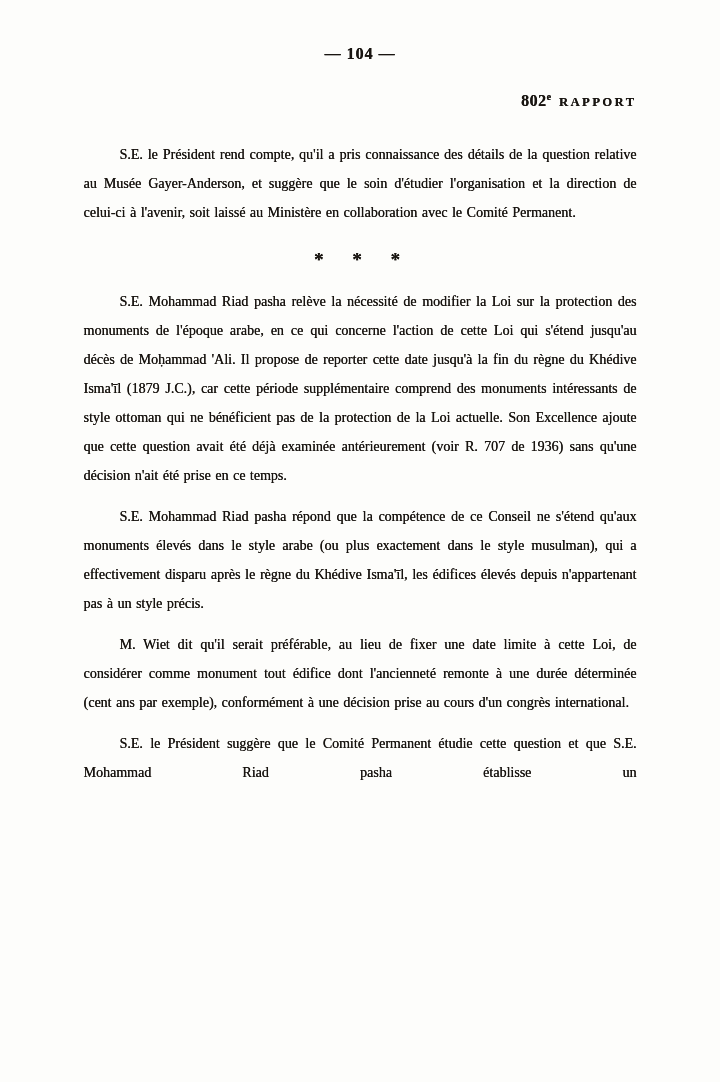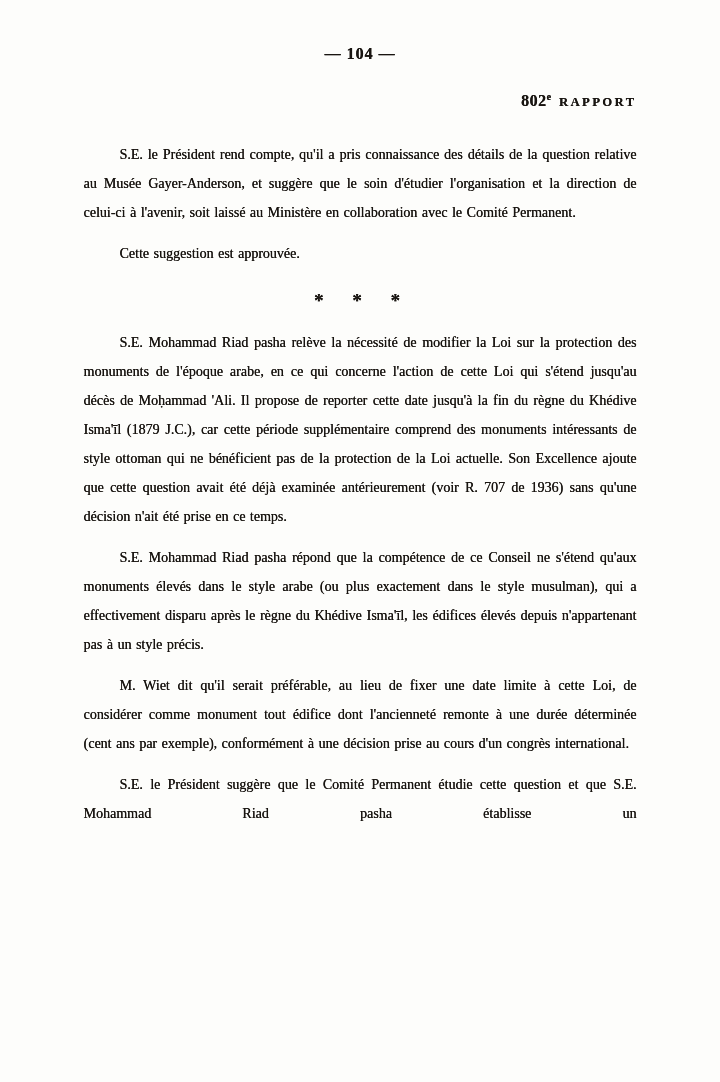--- a/index.html
+++ b/index.html
@@ -85,21 +85,20 @@
   <div class="text-block">
 
     <div class="page-number">— 104 —</div>
 
     <div class="report-heading">
       <span class="num">802</span><span class="ord">e</span><span class="title">RAPPORT</span>
     </div>
 
     <p class="para first">S.E. le Président rend compte, qu'il a pris connaissance des détails de la question relative au Musée Gayer-Anderson, et suggère que le soin d'étudier l'organisation et la direction de celui-ci à l'avenir, soit laissé au Ministère en collaboration avec le Comité Permanent.</p>
 
-    <p class="para">Cette suggestion est approuvée.</p>
 
     <div class="separator">* * *</div>
 
     <p class="para first">S.E. Mohammad Riad pasha relève la nécessité de modifier la Loi sur la protection des monuments de l'époque arabe, en ce qui concerne l'action de cette Loi qui s'étend jusqu'au décès de Moḥammad 'Ali. Il propose de reporter cette date jusqu'à la fin du règne du Khédive Isma'īl (1879 J.C.), car cette période supplémentaire comprend des monuments intéressants de style ottoman qui ne bénéficient pas de la protection de la Loi actuelle. Son Excellence ajoute que cette question avait été déjà examinée antérieurement (voir R. 707 de 1936) sans qu'une décision n'ait été prise en ce temps.</p>
 
     <p class="para">S.E. Mohammad Riad pasha répond que la compétence de ce Conseil ne s'étend qu'aux monuments élevés dans le style arabe (ou plus exactement dans le style musulman), qui a effectivement disparu après le règne du Khédive Isma'īl, les édifices élevés depuis n'appartenant pas à un style précis.</p>
 
     <p class="para">M. Wiet dit qu'il serait préférable, au lieu de fixer une date limite à cette Loi, de considérer comme monument tout édifice dont l'ancienneté remonte à une durée déterminée (cent ans par exemple), conformément à une décision prise au cours d'un congrès international.</p>
 
     <p class="para justify-last">S.E. le Président suggère que le Comité Permanent étudie cette question et que S.E. Mohammad Riad pasha établisse un</p>

